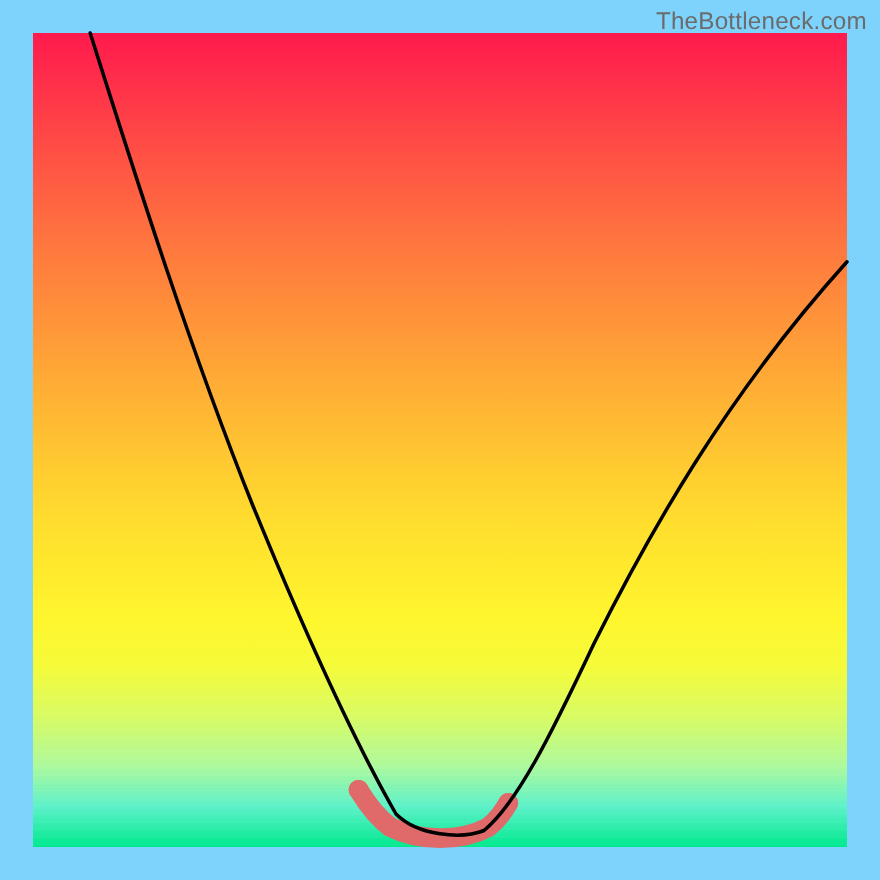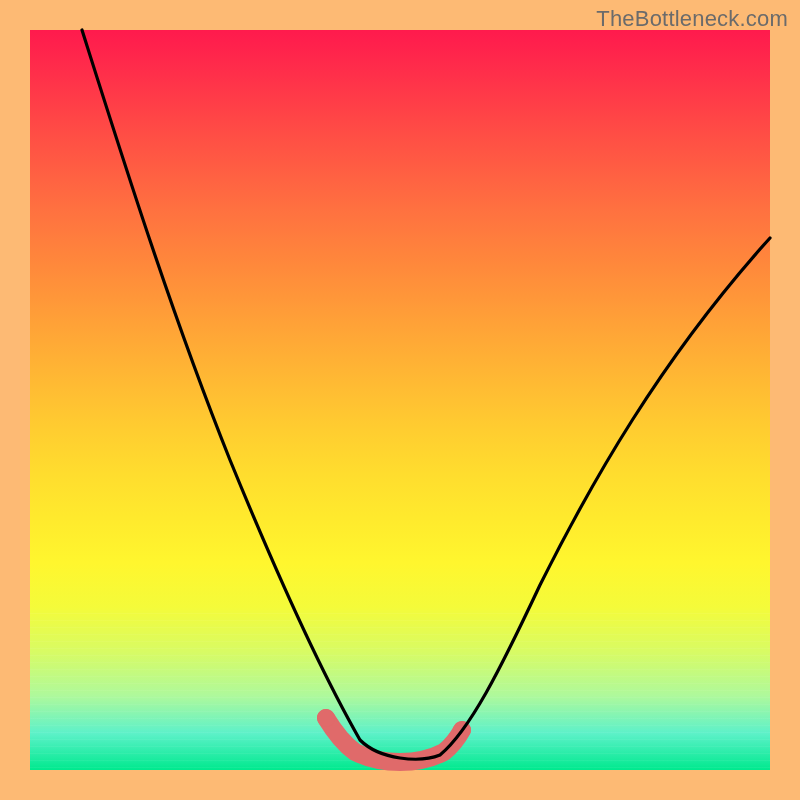--- a/index.html
+++ b/index.html
@@ -10,21 +10,21 @@
     background: #000;
     overflow: hidden;
     font-family: Arial, Helvetica, sans-serif;
   }
   .frame {
     position: absolute;
     left: 0;
     top: 0;
     width: 800px;
     height: 800px;
-    background: #fdba74;
+    background: #7dd3fc;
   }
   .plot {
     position: absolute;
     left: 30px;
     top: 30px;
     width: 740px;
     height: 740px;
     
     background: linear-gradient(
       to bottom,

